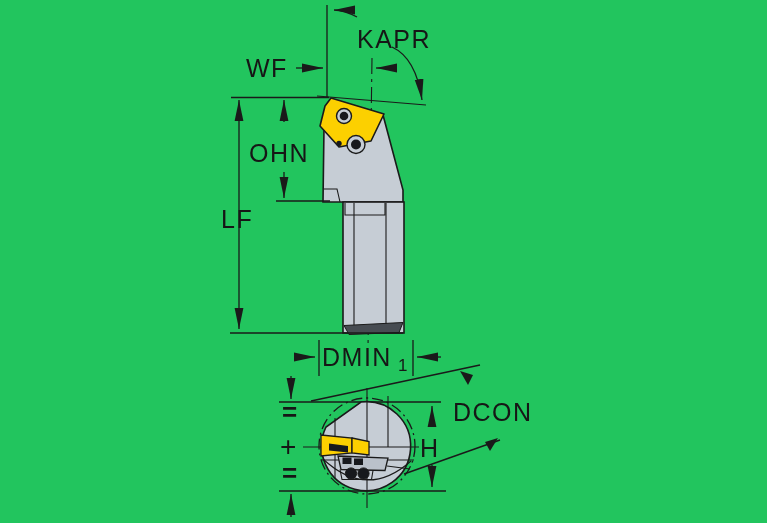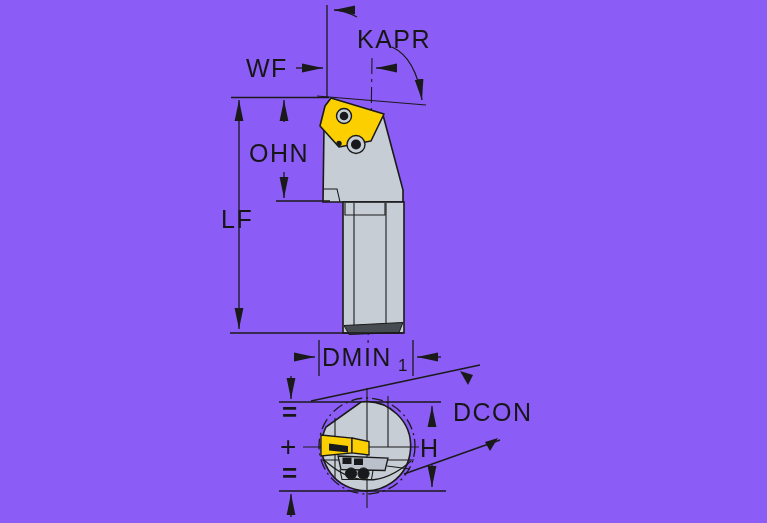--- a/index.html
+++ b/index.html
@@ -1,16 +1,16 @@
 <!DOCTYPE html>
 <html><head>
 <meta charset="utf-8">
 <style>
   html,body{margin:0;padding:0;background:#fff;}
-  .stage{position:relative;width:767px;height:523px;background:#8b5cf6;overflow:hidden;
+  .stage{position:relative;width:767px;height:523px;background:#22c55e;overflow:hidden;
          font-family:"Liberation Sans", sans-serif;}
   svg{position:absolute;left:0;top:0;}
   .lbl{font-family:"Liberation Sans", sans-serif;fill:#161616;stroke:none;letter-spacing:1.5px;}
   .thin{stroke-width:1.1;}
   .med{stroke-width:1.3;}
   .bold{stroke-width:1.6;}
 </style>
 </head>
 <body>
 

